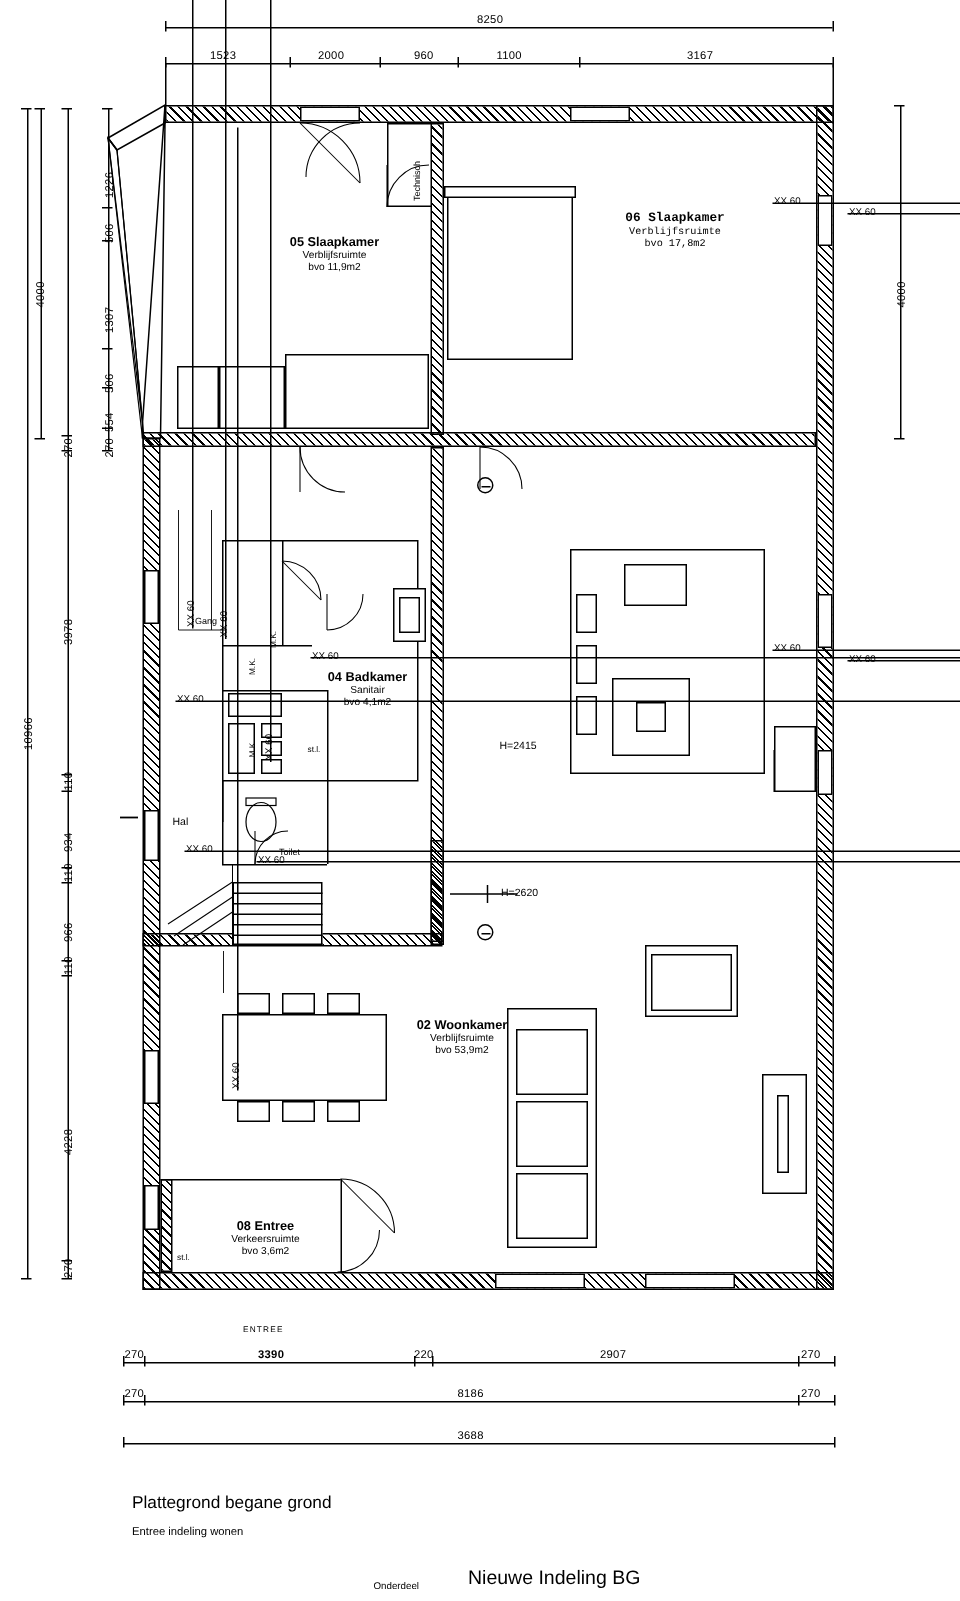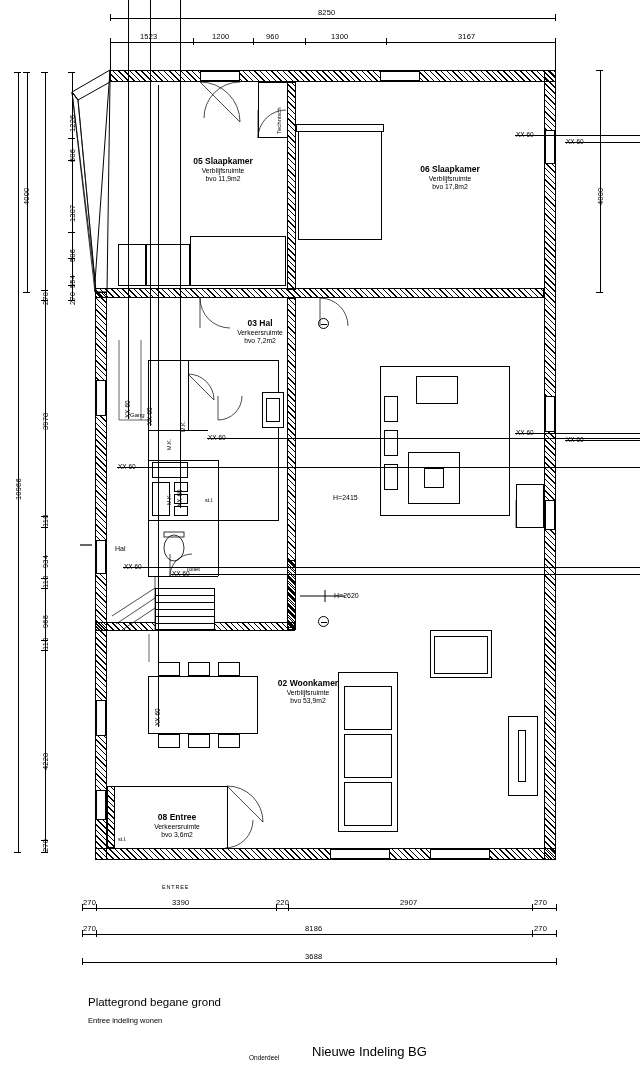--- a/index.html
+++ b/index.html
@@ -61,23 +61,23 @@
   <div class="dimtxt" style="left:318px;top:8px;">8250</div>
 
   <div class="dimline h" style="left:110px;top:42px;width:445px;"></div>
   <div class="tick" style="left:110px;top:38px;"></div>
   <div class="tick" style="left:193px;top:38px;"></div>
   <div class="tick" style="left:253px;top:38px;"></div>
   <div class="tick" style="left:305px;top:38px;"></div>
   <div class="tick" style="left:386px;top:38px;"></div>
   <div class="tick" style="left:555px;top:38px;"></div>
   <div class="dimtxt" style="left:140px;top:32px;">1523</div>
-  <div class="dimtxt" style="left:212px;top:32px;">1200</div>
-  <div class="dimtxt" style="left:266px;top:32px;">960</div>
-  <div class="dimtxt" style="left:331px;top:32px;">1300</div>
+  <div class="dimtxt" style="left:212px;top:32px;">2000</div>
+  <div class="dimtxt" style="left:276px;top:32px;">960</div>
+  <div class="dimtxt" style="left:331px;top:32px;">1100</div>
   <div class="dimtxt" style="left:458px;top:32px;">3167</div>
 
   <div class="dimline v" style="left:110px;top:42px;height:28px;"></div>
   <div class="dimline v" style="left:555px;top:42px;height:28px;"></div>
 
   <div class="dimline v" style="left:18px;top:72px;height:780px;"></div>
   <div class="tickh" style="left:14px;top:72px;"></div>
   <div class="tickh" style="left:14px;top:852px;"></div>
   <div class="dimtxt v" style="left:14px;top:500px;">10966</div>
 
@@ -222,32 +222,32 @@
     <line x1="300" y1="596" x2="345" y2="596" stroke="#000" stroke-width="1"></line>
     <line x1="325" y1="590" x2="325" y2="602" stroke="#000" stroke-width="1"></line>
   </svg>
 
   <div class="roomlabel" style="left:158px;top:156px;width:130px;">
     <div class="rl-title"><span>05</span> <span>Slaapkamer</span></div>
     <div class="rl-sub">Verblijfsruimte</div>
     <div class="rl-bvo">bvo 11,9m2</div>
   </div>
 
-  <div class="roomlabel" style="left:385px;top:164px;width:130px;">
+  <div class="roomlabel" style="left:385px;top:140px;width:130px;font-family:Liberation Mono, monospace;">
     <div class="rl-title"><span>06</span> <span>Slaapkamer</span></div>
     <div class="rl-sub">Verblijfsruimte</div>
     <div class="rl-bvo">bvo 17,8m2</div>
   </div>
 
-  <div class="roomlabel" style="left:195px;top:318px;width:130px;">
-    <div class="rl-title"><span>03</span> <span>Hal</span></div>
-    <div class="rl-sub">Verkeersruimte</div>
-    <div class="rl-bvo">bvo 7,2m2</div>
-  </div>
-
+
+  <div class="roomlabel" style="left:185px;top:446px;width:120px;">
+    <div class="rl-title"><span>04</span> <span>Badkamer</span></div>
+    <div class="rl-sub">Sanitair</div>
+    <div class="rl-bvo">bvo 4,1m2</div>
+  </div>
 
   <div class="roomlabel" style="left:248px;top:678px;width:120px;">
     <div class="rl-title"><span>02</span> <span>Woonkamer</span></div>
     <div class="rl-sub">Verblijfsruimte</div>
     <div class="rl-bvo">bvo 53,9m2</div>
   </div>
 
   <div class="roomlabel" style="left:122px;top:812px;width:110px;">
     <div class="rl-title"><span>08</span> <span>Entree</span></div>
     <div class="rl-sub">Verkeersruimte</div>
@@ -352,21 +352,21 @@
   <div class="tinytxt" style="left:162px;top:884px;font-size:5.5px;letter-spacing:.8px;">ENTREE</div>
 
   <div class="dimline h" style="left:82px;top:908px;width:474px;"></div>
   <div class="tick" style="left:82px;top:904px;"></div>
   <div class="tick" style="left:96px;top:904px;"></div>
   <div class="tick" style="left:276px;top:904px;"></div>
   <div class="tick" style="left:288px;top:904px;"></div>
   <div class="tick" style="left:532px;top:904px;"></div>
   <div class="tick" style="left:556px;top:904px;"></div>
   <div class="dimtxt" style="left:83px;top:898px;">270</div>
-  <div class="dimtxt" style="left:172px;top:898px;">3390</div>
+  <div class="dimtxt" style="left:172px;top:898px;font-weight:bold;">3390</div>
   <div class="dimtxt" style="left:276px;top:898px;">220</div>
   <div class="dimtxt" style="left:400px;top:898px;">2907</div>
   <div class="dimtxt" style="left:534px;top:898px;">270</div>
 
   <div class="dimline h" style="left:82px;top:934px;width:474px;"></div>
   <div class="tick" style="left:82px;top:930px;"></div>
   <div class="tick" style="left:96px;top:930px;"></div>
   <div class="tick" style="left:532px;top:930px;"></div>
   <div class="tick" style="left:556px;top:930px;"></div>
   <div class="dimtxt" style="left:83px;top:924px;">270</div>

